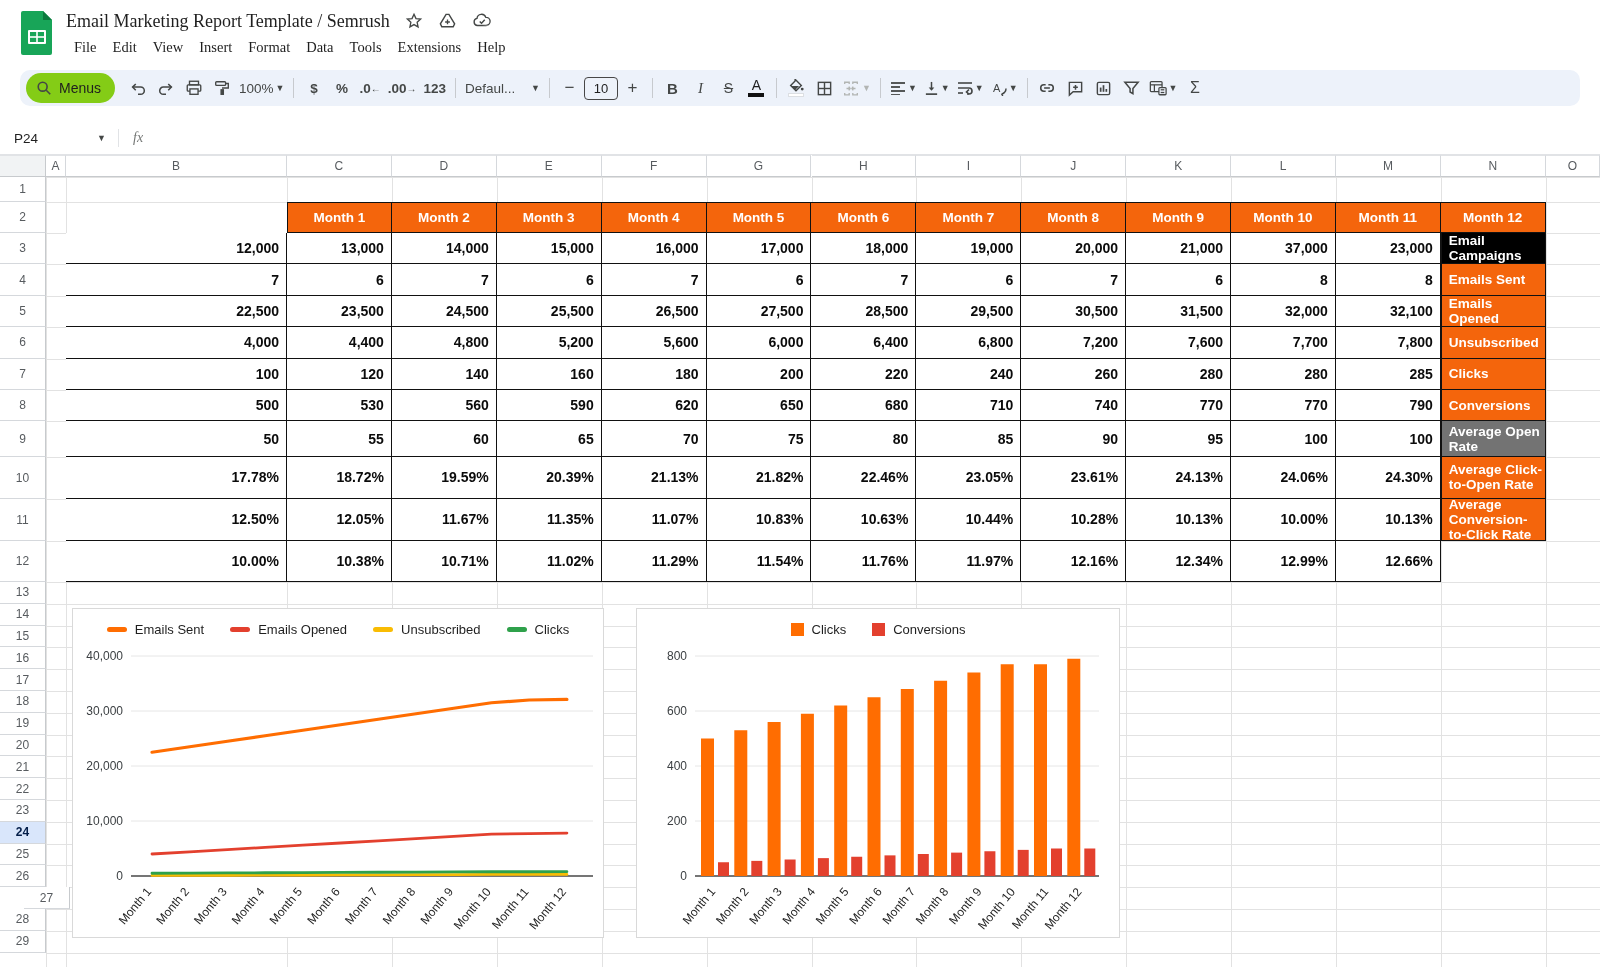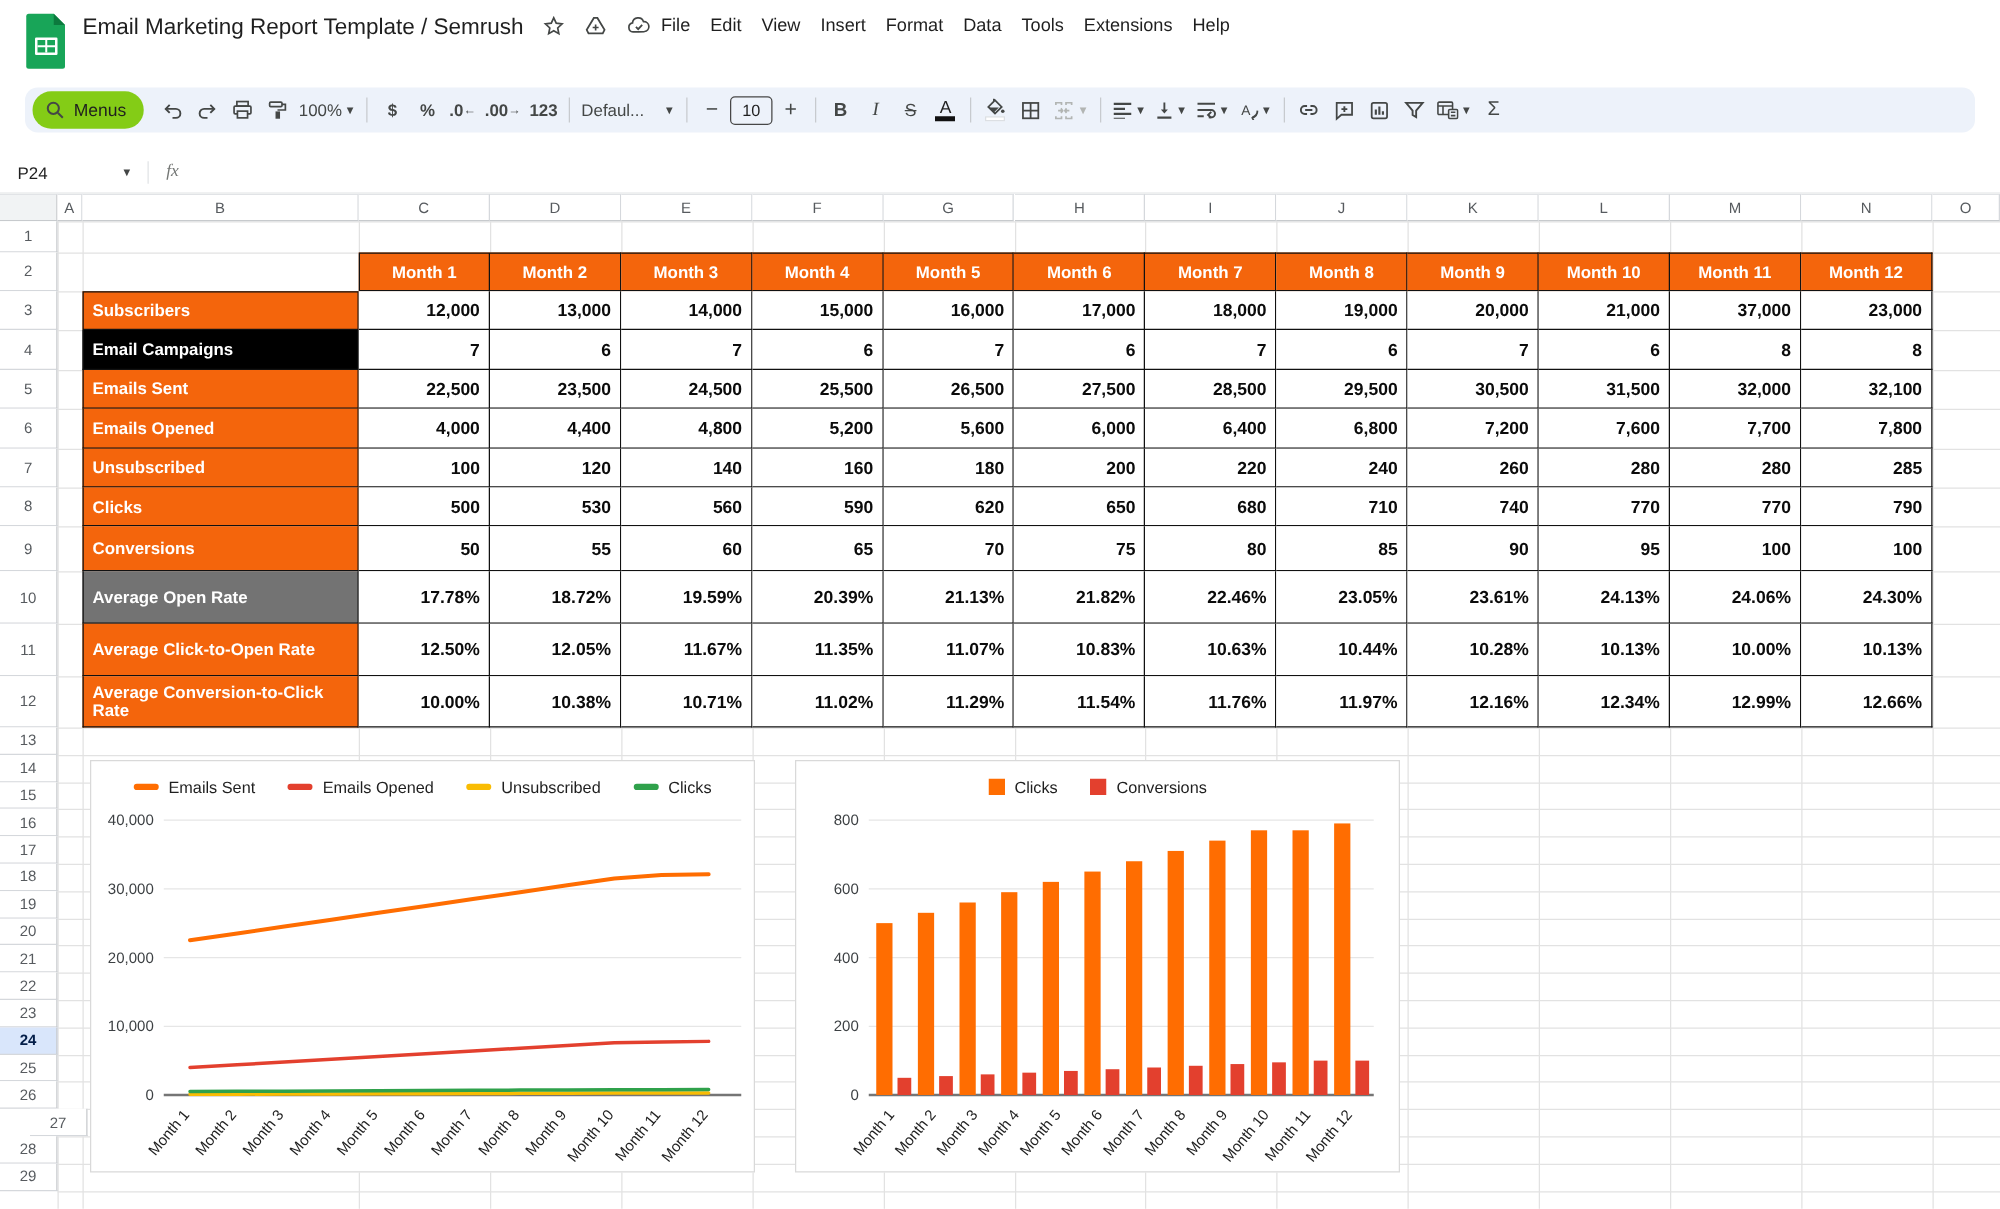--- a/index.html
+++ b/index.html
@@ -2,21 +2,21 @@
 <html><head>
 <meta charset="utf-8">
 <style>
   * { box-sizing: border-box; margin: 0; padding: 0; }
   html,body { width:1600px; height:967px; overflow:hidden; background:#fff;
               font-family:"Liberation Sans", sans-serif; }
 
   
   .titlebar { height:62px; display:flex; align-items:flex-start; padding:8px 0 0 20px; background:#fff; }
   .logo { width:34px; height:46px; margin-right:12px; margin-top:2px; }
-  .title-col { display:flex; flex-direction:row; }
+  .title-col { display:flex; flex-direction:column;font-family:Liberation Serif, serif; }
   .title-row { display:flex; align-items:center; gap:14px; height:26px; }
   .doc-title { font-size:18px; color:#1f1f1f; }
   .tb-ic { width:20px; height:20px; display:flex; align-items:center; justify-content:center; color:#444746; }
   .menubar { display:flex; margin-top:2px; }
   .menubar span { font-size:14.5px; color:#1f1f1f; padding:3px 8px; border-radius:10px; cursor:default; }
 
   
   .tb-band { height:52px; background:#fff; }
   .tb { height:36px; margin:8px 20px 0 20px; background:#edf2fa; border-radius:10px;
         display:flex; align-items:center; padding:0 6px; gap:1px; }
@@ -409,21 +409,20 @@
       <div class="dcell thead" style="background: rgb(244, 101, 12);">Month 3</div>
       <div class="dcell thead" style="background: rgb(244, 101, 12);">Month 4</div>
       <div class="dcell thead" style="background: rgb(244, 101, 12);">Month 5</div>
       <div class="dcell thead" style="background: rgb(244, 101, 12);">Month 6</div>
       <div class="dcell thead" style="background: rgb(244, 101, 12);">Month 7</div>
       <div class="dcell thead" style="background: rgb(244, 101, 12);">Month 8</div>
       <div class="dcell thead" style="background: rgb(244, 101, 12);">Month 9</div>
       <div class="dcell thead" style="background: rgb(244, 101, 12);">Month 10</div>
       <div class="dcell thead" style="background: rgb(244, 101, 12);">Month 11</div>
       <div class="dcell thead" style="background: rgb(244, 101, 12);">Month 12</div>
-      <div class="dcell tlabel first" style="background: rgb(244, 101, 12);">Subscribers</div>
       <div class="dcell tval">12,000</div>
       <div class="dcell tval">13,000</div>
       <div class="dcell tval">14,000</div>
       <div class="dcell tval">15,000</div>
       <div class="dcell tval">16,000</div>
       <div class="dcell tval">17,000</div>
       <div class="dcell tval">18,000</div>
       <div class="dcell tval">19,000</div>
       <div class="dcell tval">20,000</div>
       <div class="dcell tval">21,000</div>

